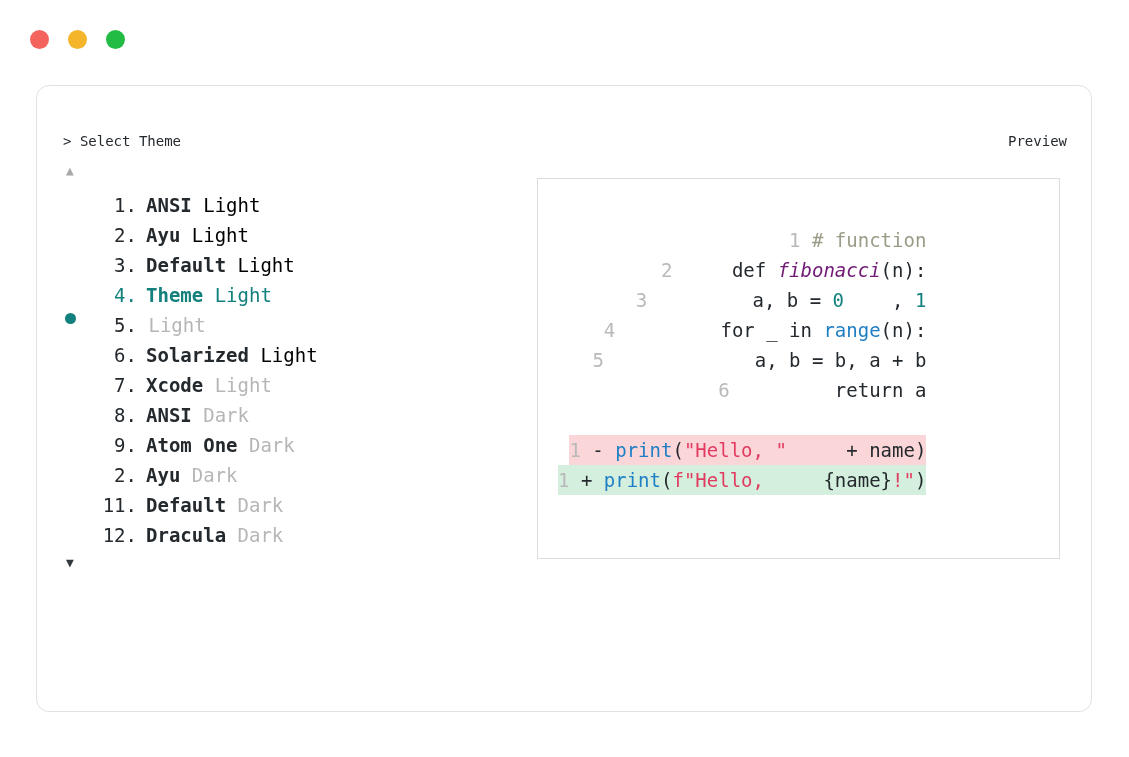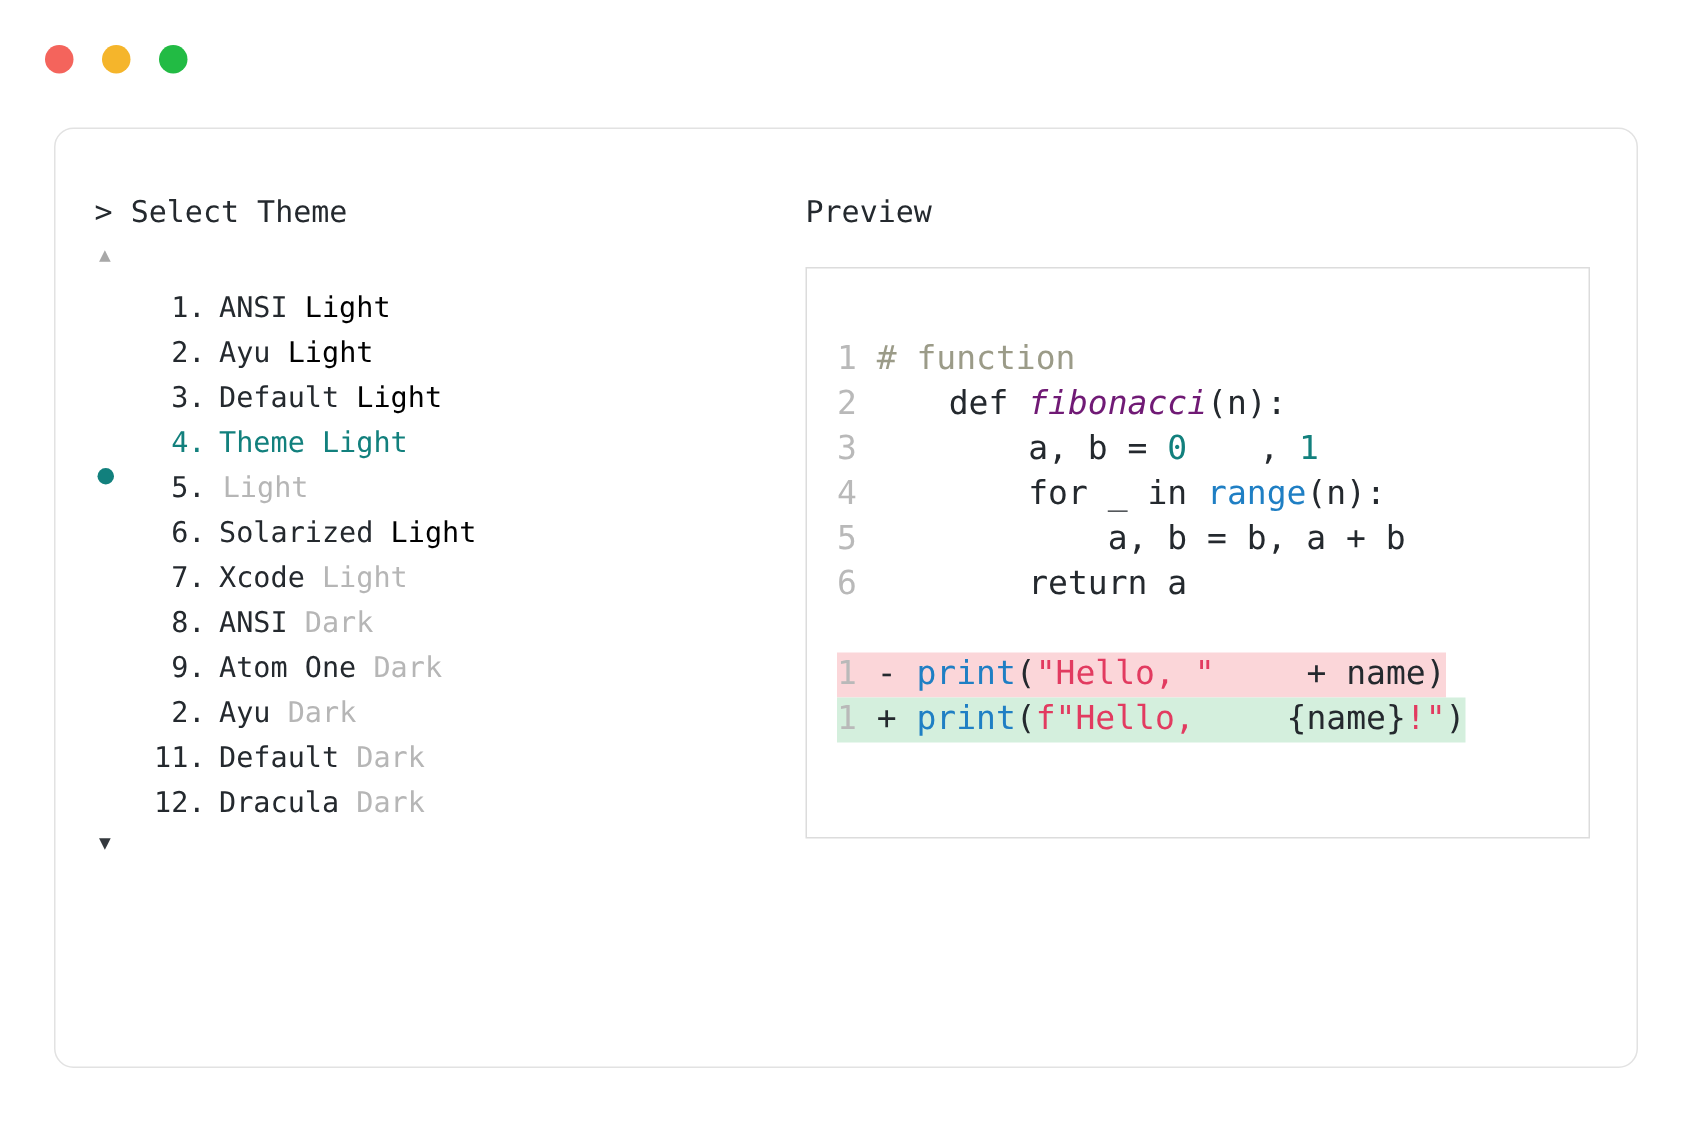--- a/index.html
+++ b/index.html
@@ -28,24 +28,24 @@
     width: 1056px; height: 627px;
     background: #ffffff;
     border: 1px solid #e2e2e2;
     border-radius: 13px;
   }
 
   .inner { position: absolute; left: 0; top: 0; right: 0; bottom: 0; }
 
   
   .col-left  { position: absolute; left: 26px;  top: 42px; width: 460px; }
-  .col-right { position: absolute; left: 500px; top: 42px; width: 530px; }
+  .col-right { position: absolute; left: 500px; top: 42px; width: 530px; text-align: right; }
 
   .hdr {
-    font-size: 20px; line-height: 26px;
+    font-size: 14px; line-height: 26px;
     color: #24292e; white-space: pre;
   }
 
   
   .arrow-up {
     margin-top: 10px; margin-left: 3px;
     font-size: 13px; line-height: 14px; color: #a8a8a8;
   }
   .arrow-down {
     margin-top: 6px; margin-left: 3px;
@@ -67,21 +67,21 @@
   .bullet {
     position: absolute; left: 2px; top: 11px;
     width: 11px; height: 11px; border-radius: 50%;
     background: #12807d;
   }
   .num-cell {
     width: 46px; flex: 0 0 46px;
     text-align: right;
     color: #24292e;
   }
-  .name-cell { color: #24292e; padding-left: 9px; }
+  .name-cell { color: #24292e; padding-left: 9px; font-weight: bold; }
   .suffix { }
   .suffix.dim { color: #b6b6b6; }
   .theme-row.selected .num-cell,
   .theme-row.selected .name-cell,
   .theme-row.selected .suffix { color: #12807d; }
 
   
   .hint {
     position: absolute;
     left: 26px; bottom: 48px;
@@ -92,21 +92,21 @@
   
   .preview-box {
     margin-top: 24px;
     width: 523px; height: 381px;
     border: 1px solid #dcdcdc;
     background: #ffffff;
     position: relative;
   }
   .code {
     position: absolute; left: 20px; top: 46px;
-    font-size: 22px; line-height: 30px;
+    font-size: 19px; line-height: 30px;
     white-space: pre;
   }
   .cline { display: block; white-space: pre; }
   .ln { color: #b9b9b9; }
   .tok-comment { color: #9b9b88; }
   .tok-plain   { color: #24292e; margin-left: 48px; }
   .tok-fn      { color: #701a75; font-style: italic; }
   .tok-num     { color: #12807d; }
   .tok-builtin { color: #1f7fc4; }
   .tok-str     { color: #e23b60; }

